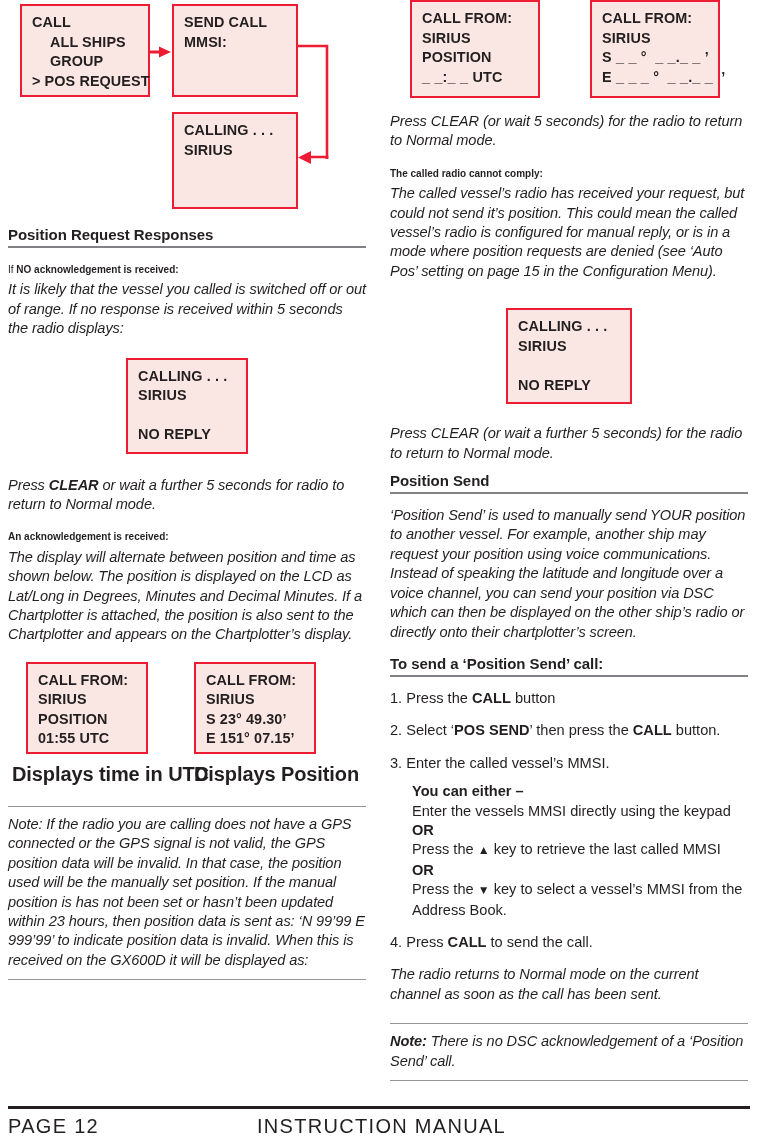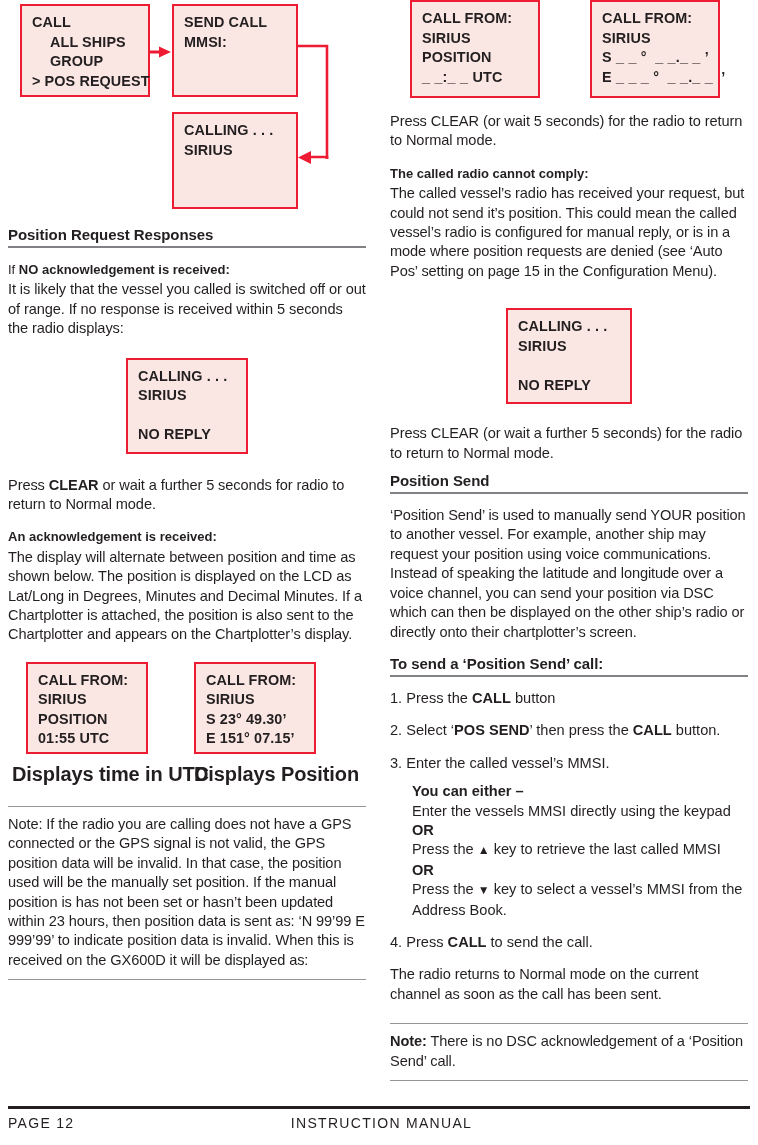--- a/index.html
+++ b/index.html
@@ -28,35 +28,36 @@
   }
   .col-left  { left: 8px; }
   .col-right { left: 390px; }
 
   
   p.body {
     margin: 0 0 13px 0;
     font-size: 14.6px;
     line-height: 19.4px;
     letter-spacing: -0.1px;
+    font-style: italic;
   }
   p.tight { margin-bottom: 9px; }
   .b { font-weight: bold; }
 
   h2.section {
     margin: 0;
     font-size: 15px;
     font-weight: bold;
     letter-spacing: -0.05px;
     padding-bottom: 3px;
     border-bottom: 2.2px solid #808285;
   }
   h3.sub {
     margin: 0 0 1px 0;
-    font-size: 13px;
+    font-size: 10px;
     font-weight: bold;
     line-height: 19.4px;
   }
   .rule-top {
     border-top: 1.4px solid #939598;
     padding-top: 8px;
   }
   .rule-bottom {
     border-bottom: 1.4px solid #939598;
     padding-bottom: 9px;
@@ -140,21 +141,21 @@
     right: 8px;
     bottom: 36px;
     border-top: 3px solid #231f20;
   }
   .footer {
     position: absolute;
     left: 8px;
     right: 8px;
     bottom: 8px;
     height: 22px;
-    font-size: 14px;
+    font-size: 20px;
     letter-spacing: 1.3px;
     color: #231f20;
   }
   .footer .left   { position: absolute; left: 0;   top: 0; }
   .footer .center { position: absolute; left: 5px; right: 0; text-align: center; top: 0; }
   .footer .right  { position: absolute; right: 0;  top: 12px; margin-top: 21px; }
 
   .tri { font-size: 12px; }
 </style>
 </head>

